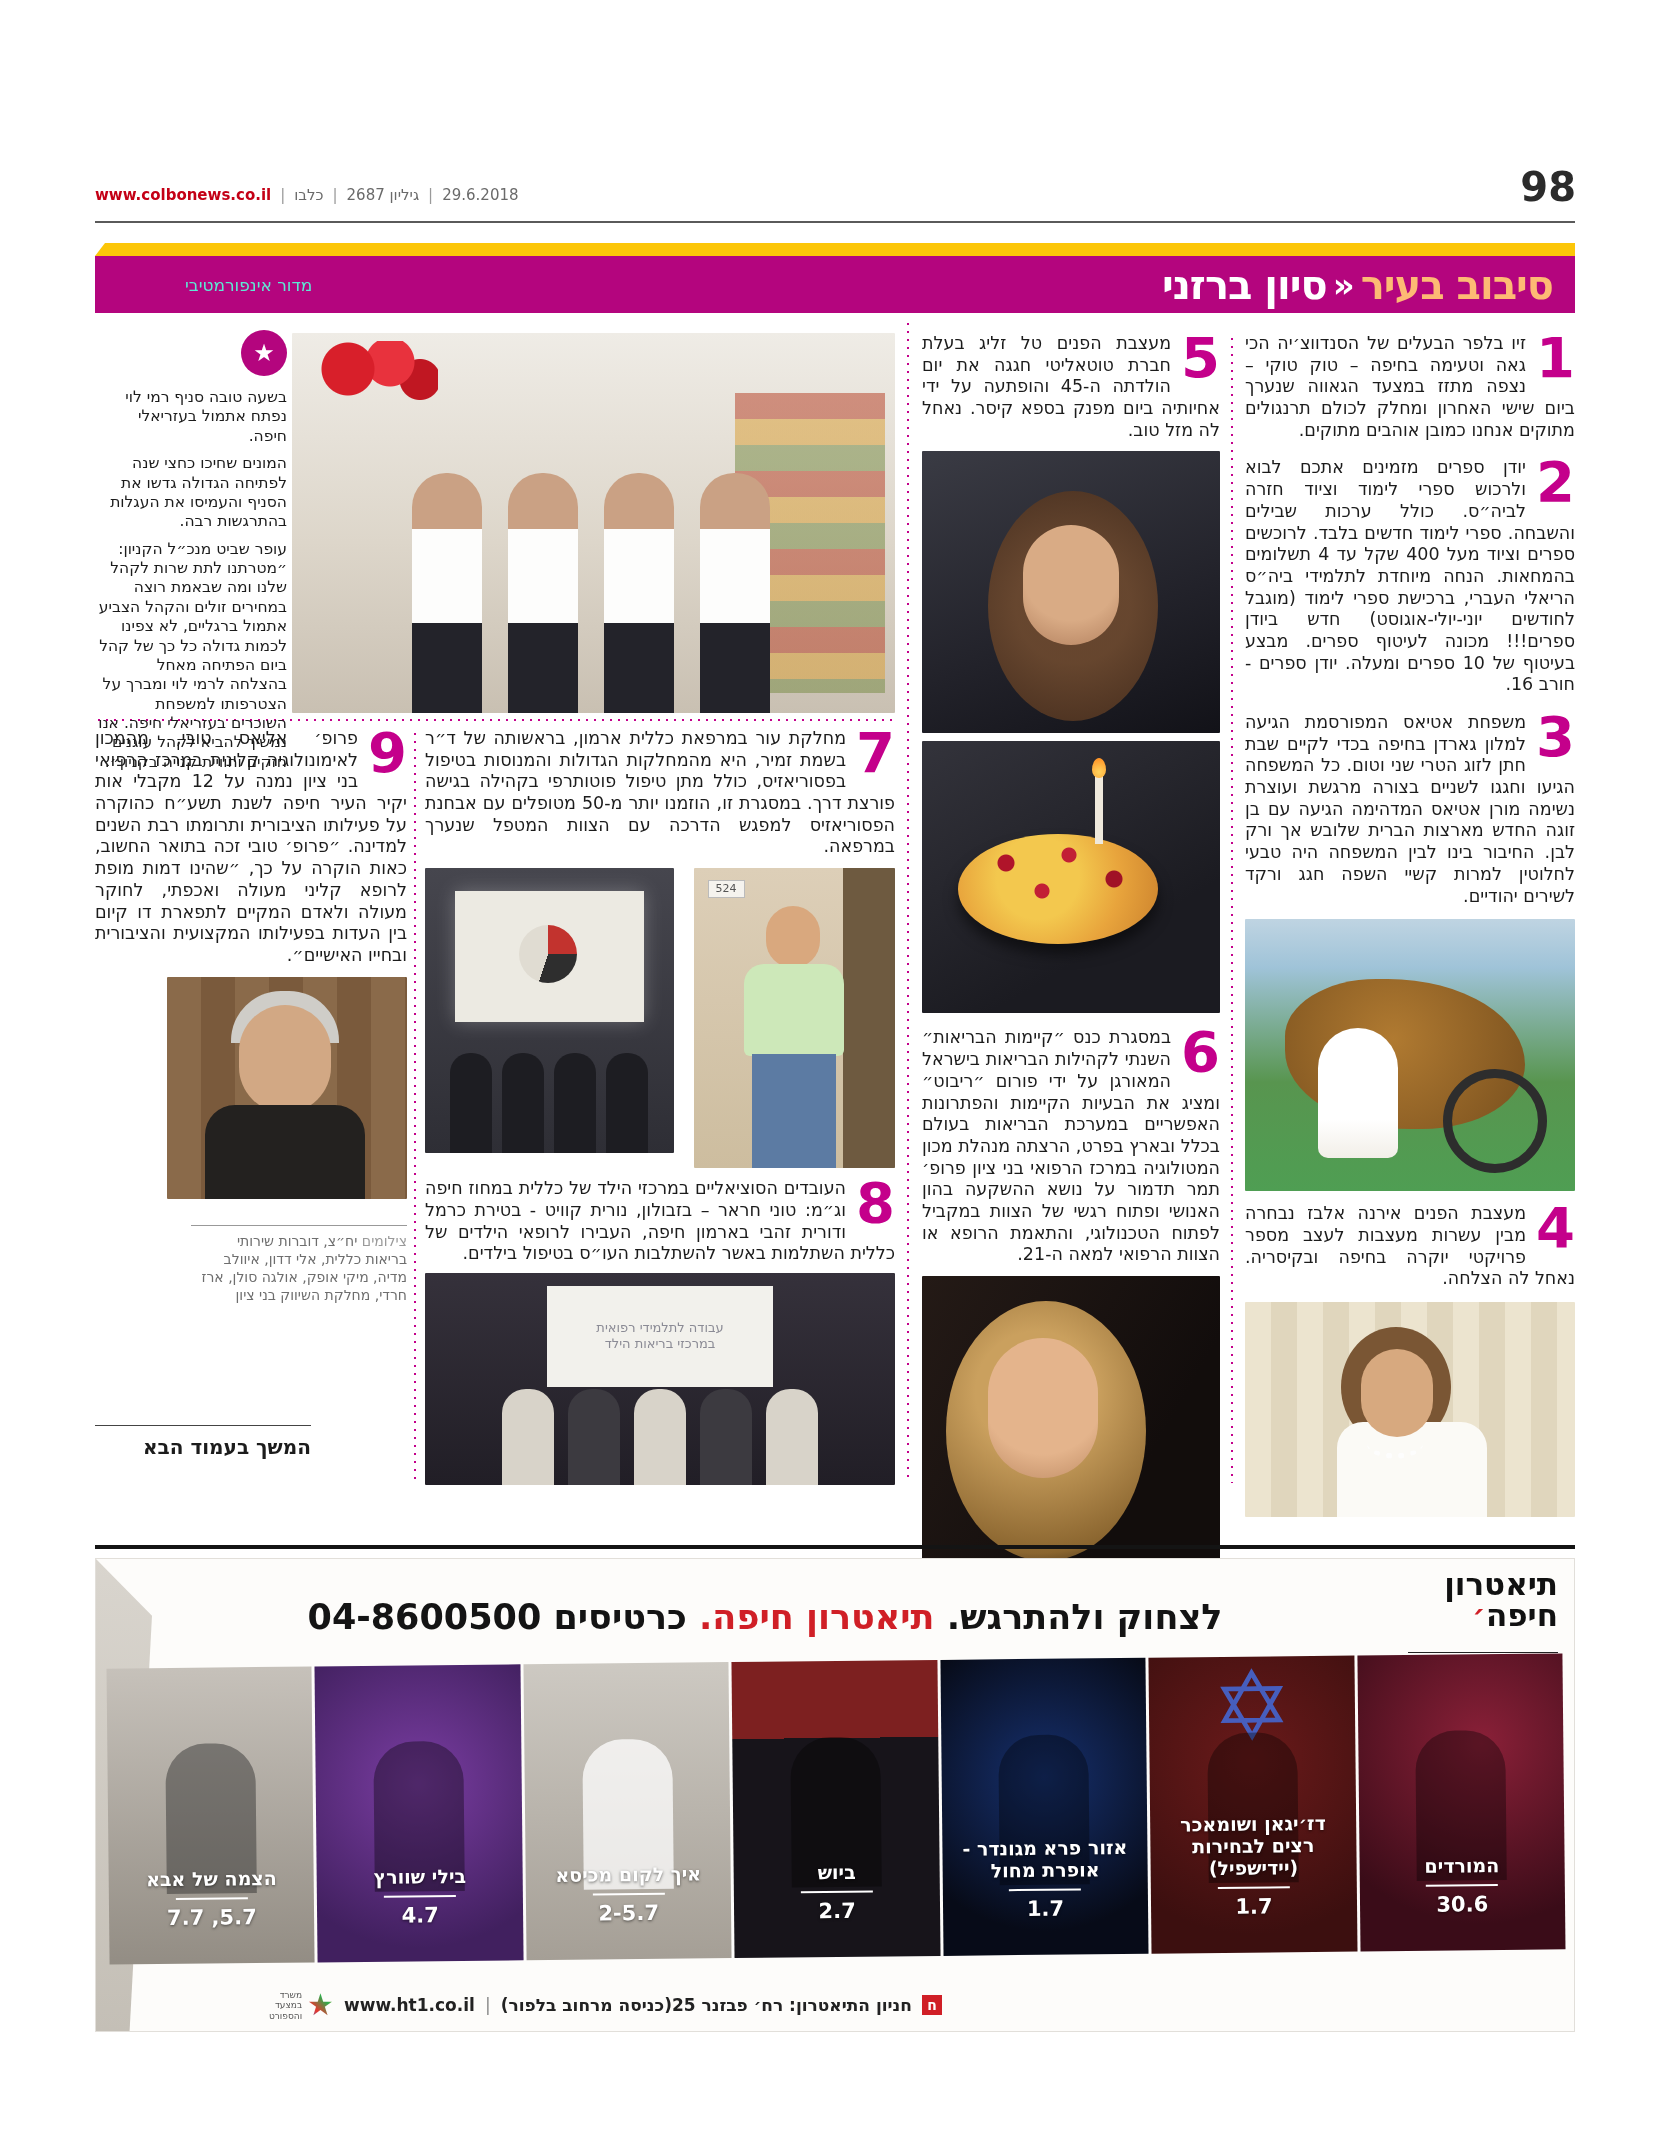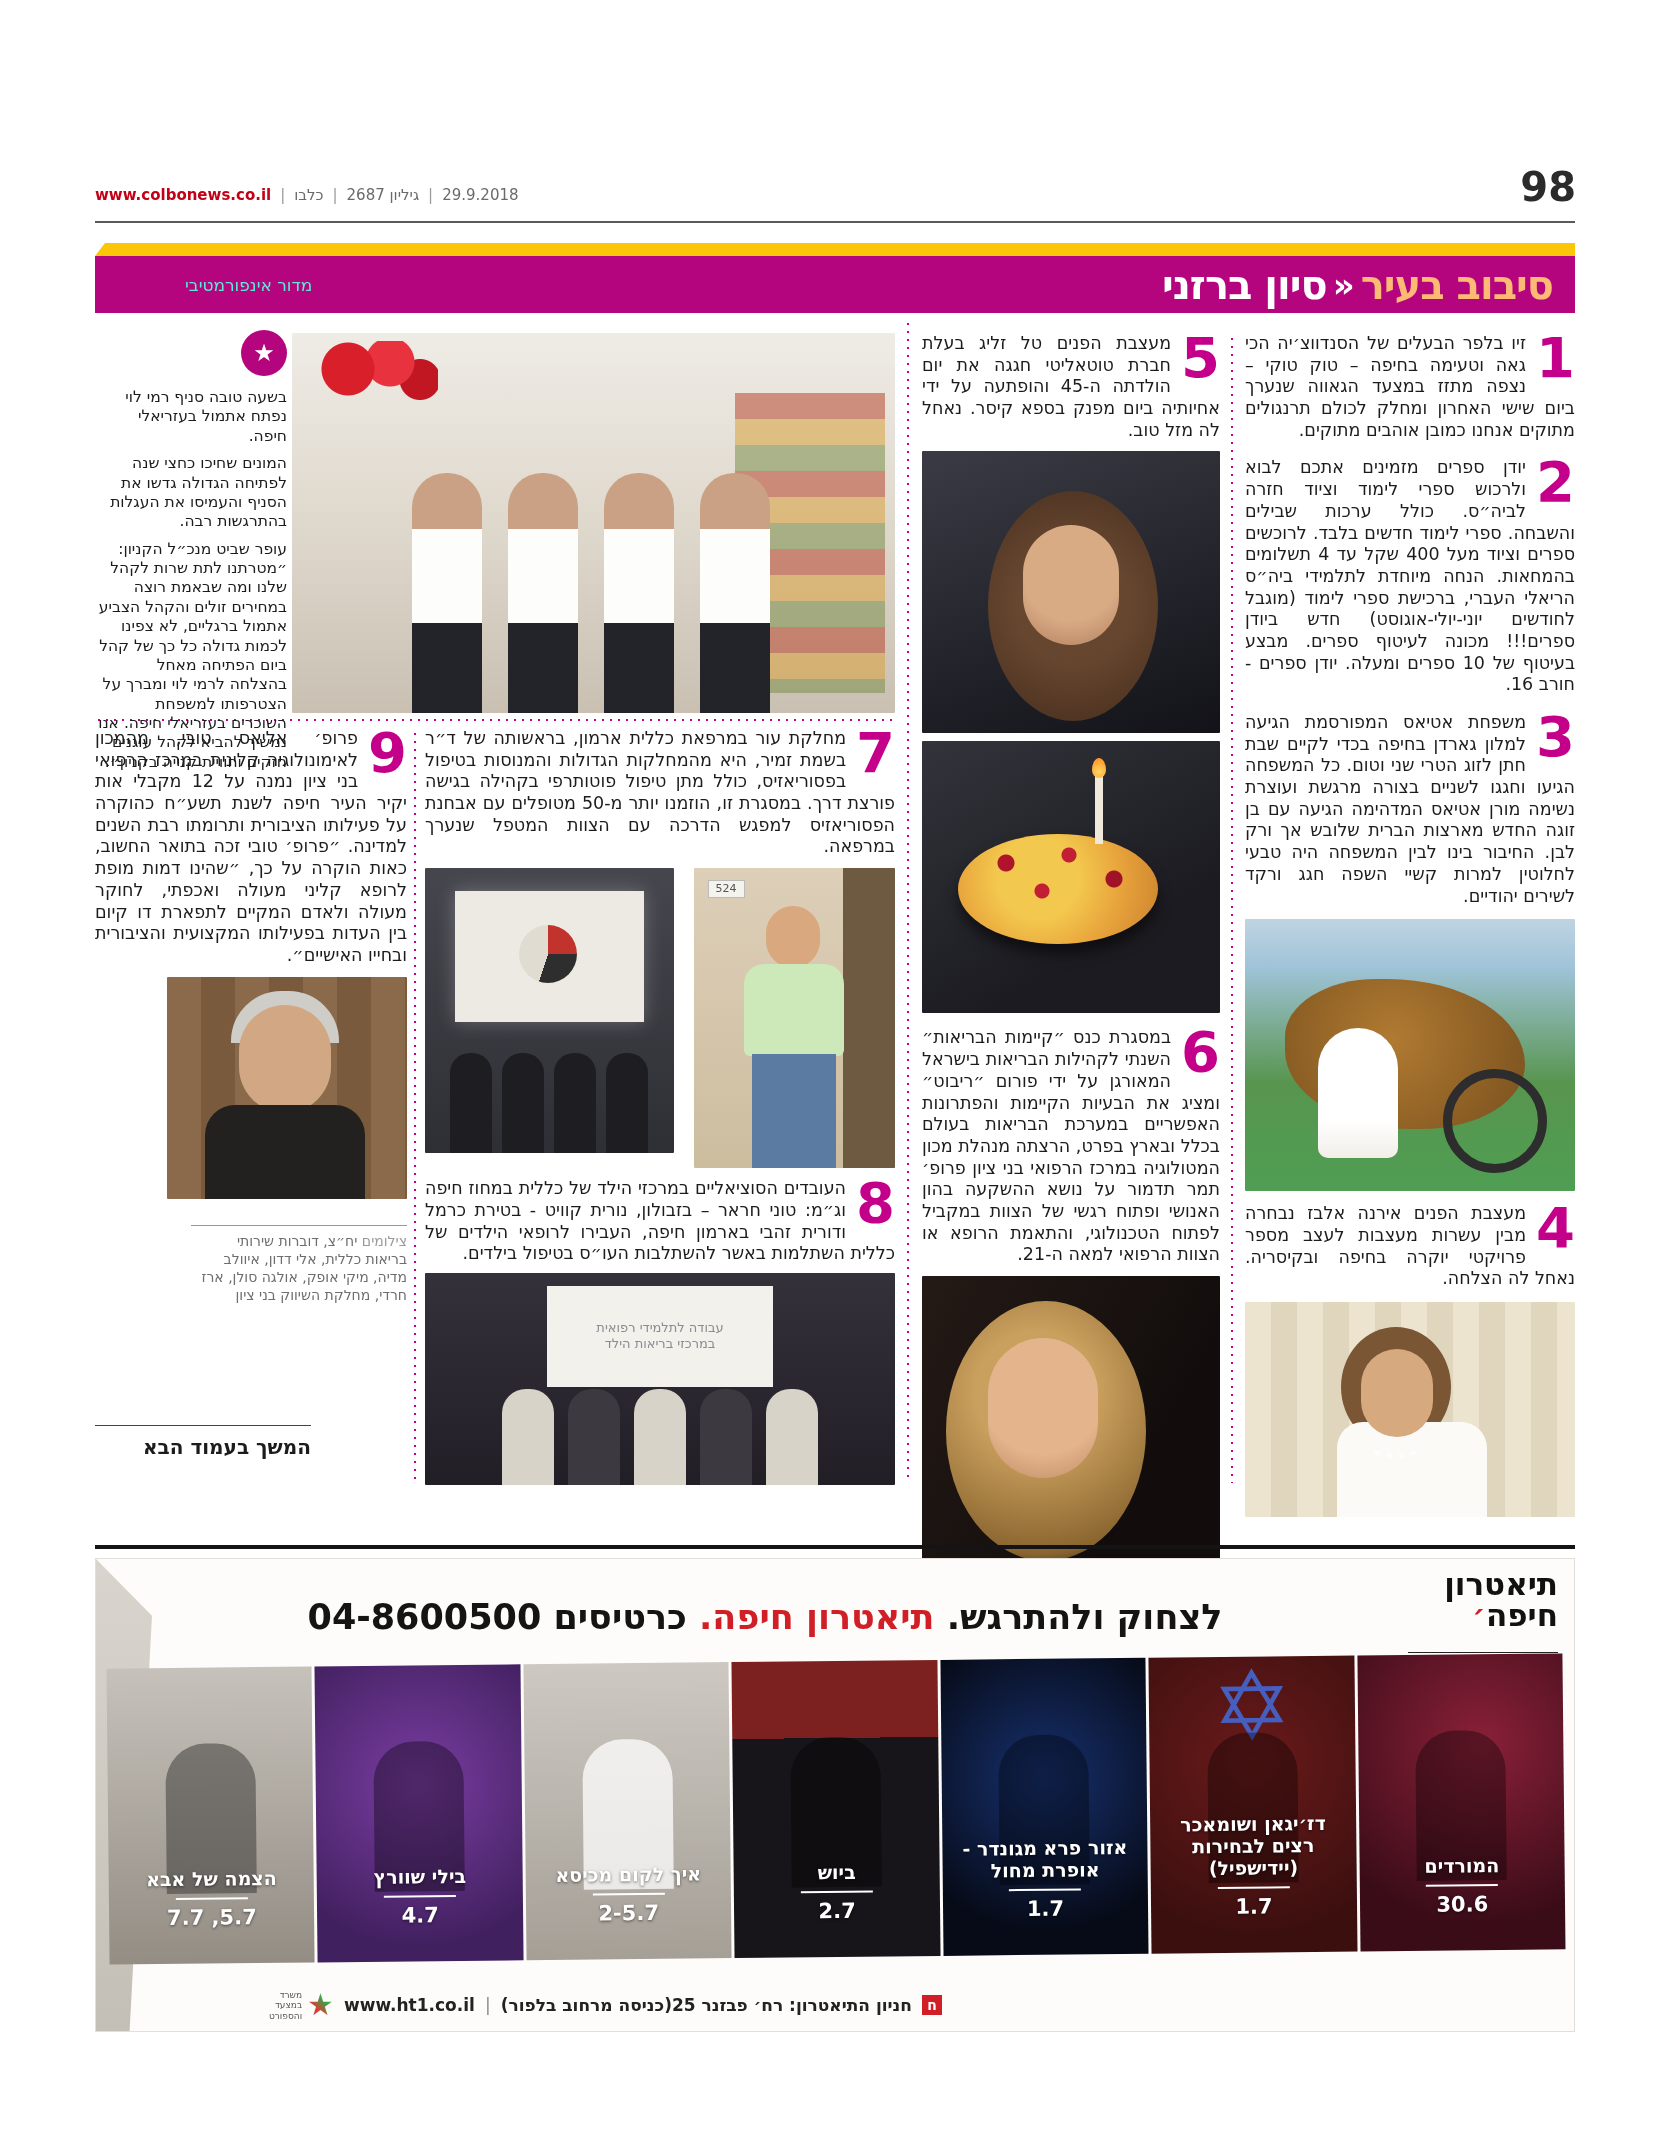--- a/index.html
+++ b/index.html
@@ -170,21 +170,21 @@
 
 <div class="page">
 
   <div class="meta">
     <span class="site">www.colbonews.co.il</span>
     <span class="sep">|</span>
     <span class="he">כלבו</span>
     <span class="sep">|</span>
     <span class="he">גיליון 2687</span>
     <span class="sep">|</span>
-    <span>29.9.2018</span>
+    <span>29.6.2018</span>
   </div>
   <div class="pagenum">98</div>
   <div class="headrule"></div>
 
   <div class="ybar"></div>
   <div class="mbar">
     <div class="mtitle">
       <span class="t1">סיבוב בעיר</span>
       <span class="chev">«</span>
       <span class="t2">סיון ברזני</span>

